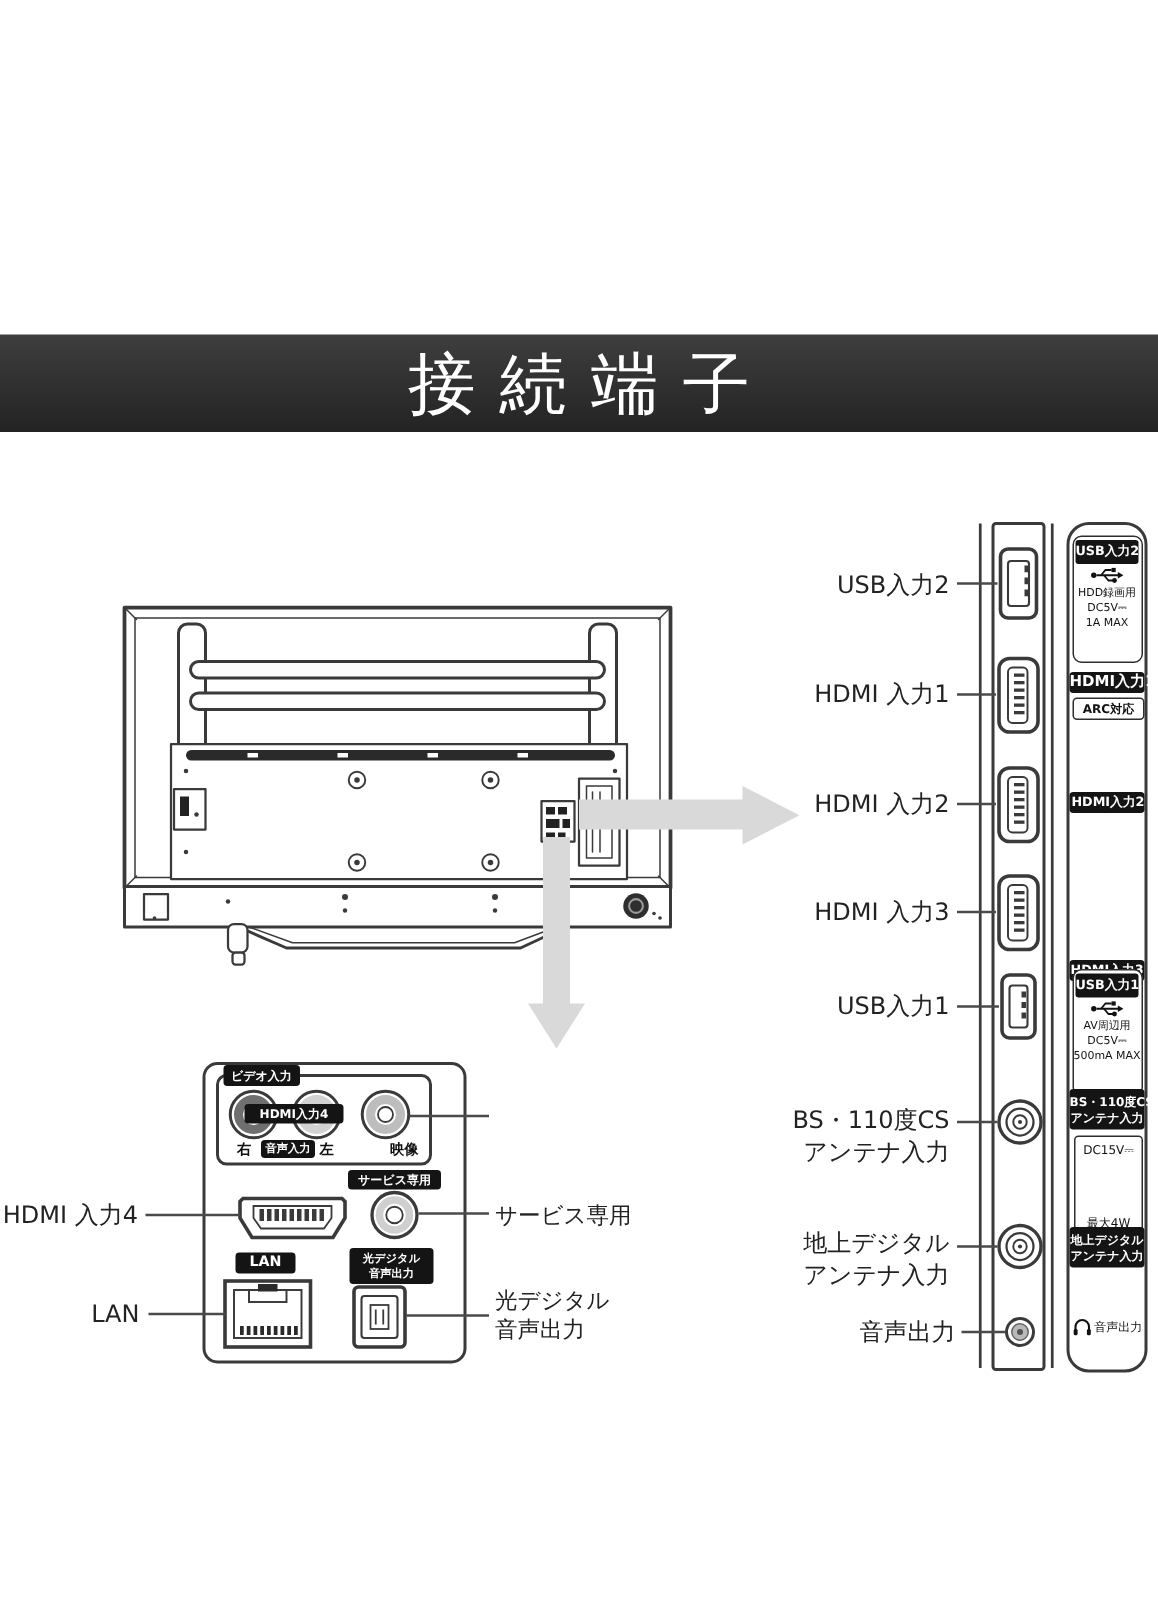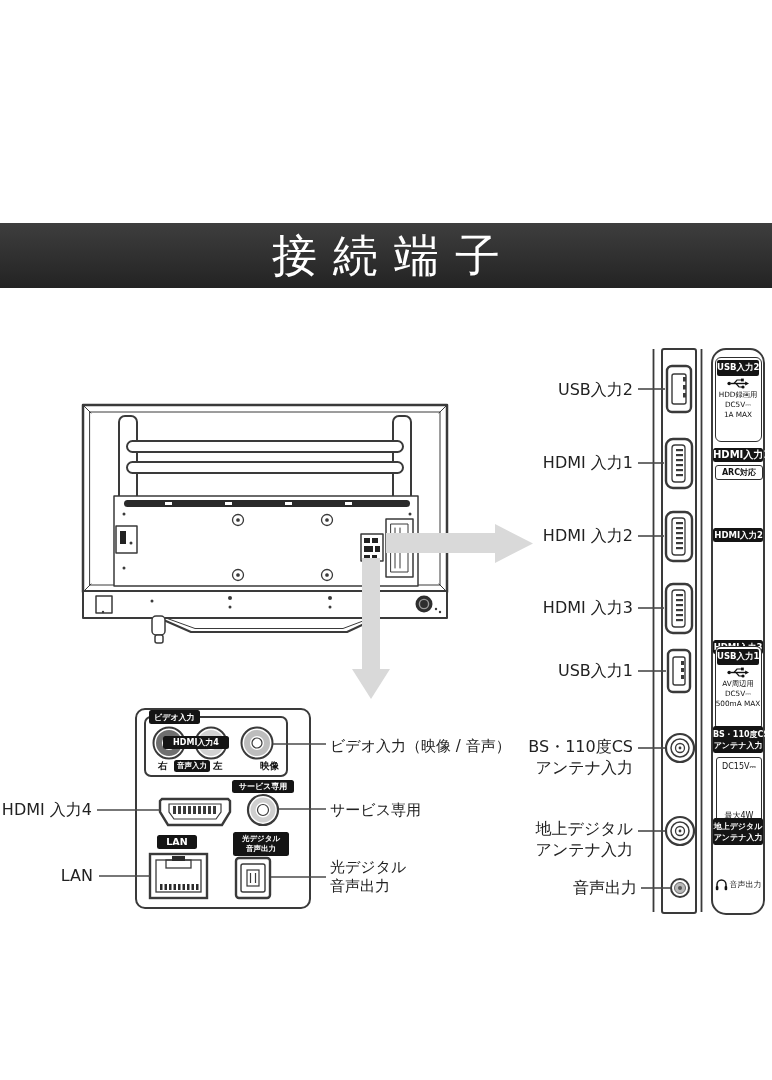--- a/index.html
+++ b/index.html
@@ -355,21 +355,20 @@
   <div class="tinytxt" style="left:260px;top:760px;font-size:9.5px;font-weight:bold;">映像</div>
 
   <div class="badge" style="left:163px;top:736px;width:66px;font-size:8px;line-height:13px;">HDMI入力4</div>
   <div class="badge" style="left:232px;top:780px;width:62px;font-size:8px;line-height:13px;">サービス専用</div>
   <div class="badge" style="left:157px;top:835px;width:40px;font-size:9.5px;line-height:14px;">LAN</div>
   <div class="badge" style="left:233px;top:832px;width:56px;font-size:7.5px;line-height:10px;padding:2px 0;">
     <span style="display:block;">光デジタル</span>
     <span style="display:block;">音声出力</span>
   </div>
 
-  <div class="callout l" style="left:330px;top:737px;font-size:15px;">ビデオ入力（映像 / 音声）</div>
   <div class="callout l" style="left:330px;top:801px;font-size:15px;">サービス専用</div>
   <div class="callout l" style="left:330px;top:858px;font-size:15px;">
     <span class="ln" style="line-height:19px;">光デジタル</span>
     <span class="ln" style="line-height:19px;">音声出力</span>
   </div>
   <div class="callout" style="right:680px;top:800px;">HDMI 入力4</div>
   <div class="callout" style="right:679px;top:866px;">LAN</div>
 
 </div>
 

